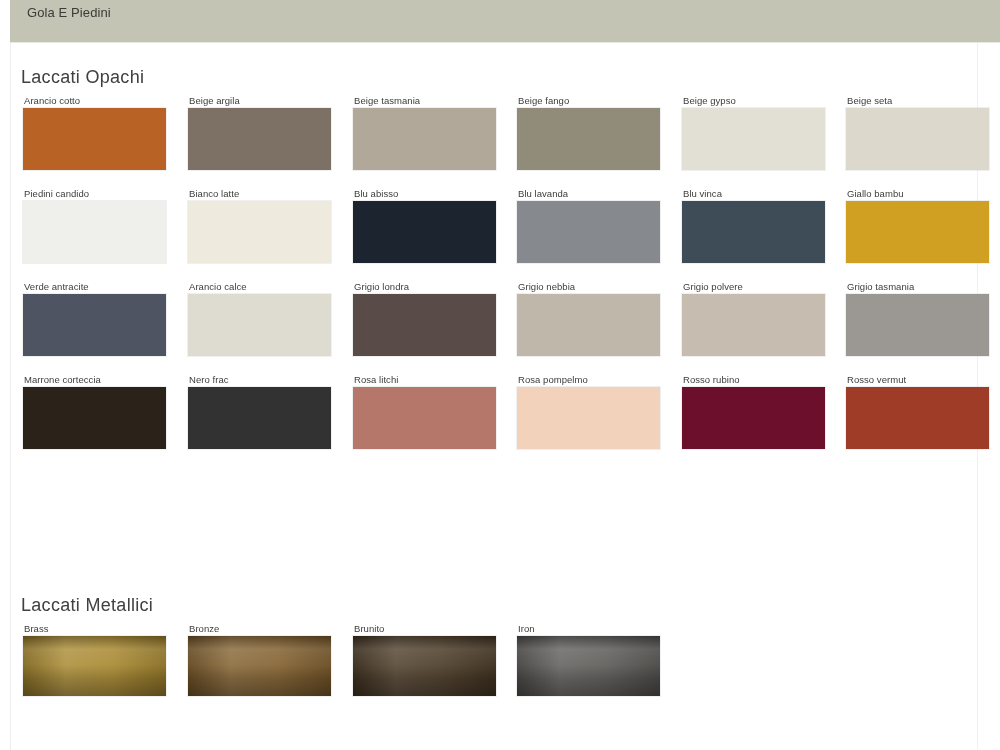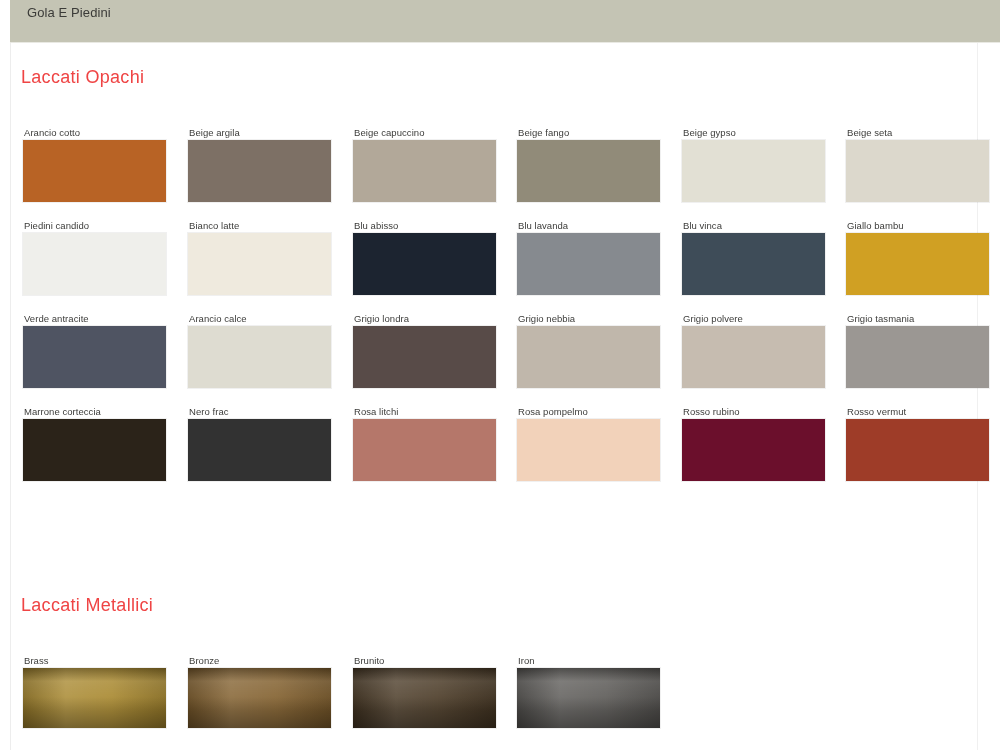--- a/index.html
+++ b/index.html
@@ -46,30 +46,29 @@
   }
 
   .section { position: absolute; left: 0; width: 968px; }
   #section-opachi  { top: 0; }
   #section-metallici { top: 528px; }
 
   .section-title {
     position: absolute;
     left: 10px; top: 24px;
     font-size: 18px;
-    color: #ef4444;
+    color: #404040;
     letter-spacing: .3px;
     white-space: nowrap;
   }
 
   .grid {
     position: absolute;
     left: 0; top: 52px;
     width: 968px;
-    margin-top: 32px;
   }
   .row { position: relative; height: 93px; }
 
   .swatch-cell {
     position: absolute;
     top: 0;
     width: 146px;
   }
   .swatch-label {
     position: absolute;
@@ -112,21 +111,21 @@
           <div class="row">
             <div class="swatch-cell c0">
               <div class="swatch-label">Arancio cotto</div>
               <div class="swatch-chip" title="Arancio cotto" style="background: rgb(184, 99, 37);"></div>
             </div>
             <div class="swatch-cell c1">
               <div class="swatch-label">Beige argila</div>
               <div class="swatch-chip" title="Beige argila" style="background: rgb(125, 112, 101);"></div>
             </div>
             <div class="swatch-cell c2">
-              <div class="swatch-label">Beige capuccino</div>
+              <div class="swatch-label">Beige tasmania</div>
               <div class="swatch-chip" title="Beige capuccino" style="background: rgb(178, 168, 153);"></div>
             </div>
             <div class="swatch-cell c3">
               <div class="swatch-label">Beige fango</div>
               <div class="swatch-chip" title="Beige fango" style="background: rgb(145, 139, 121);"></div>
             </div>
             <div class="swatch-cell c4">
               <div class="swatch-label">Beige gypso</div>
               <div class="swatch-chip" title="Beige gypso" style="background: rgb(226, 224, 212);"></div>
             </div>

